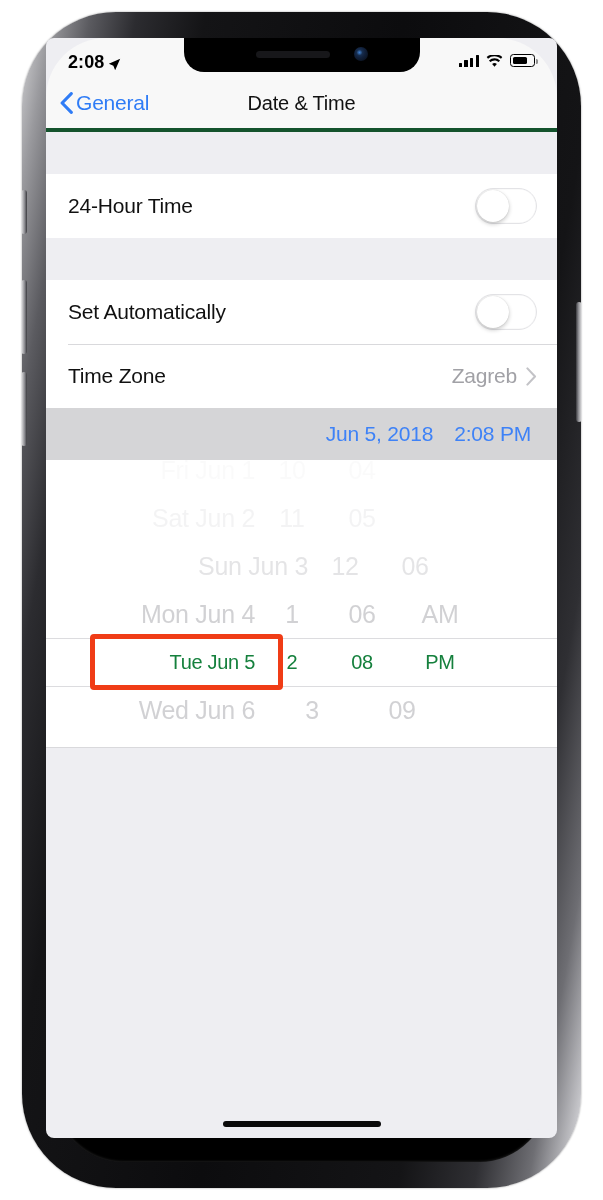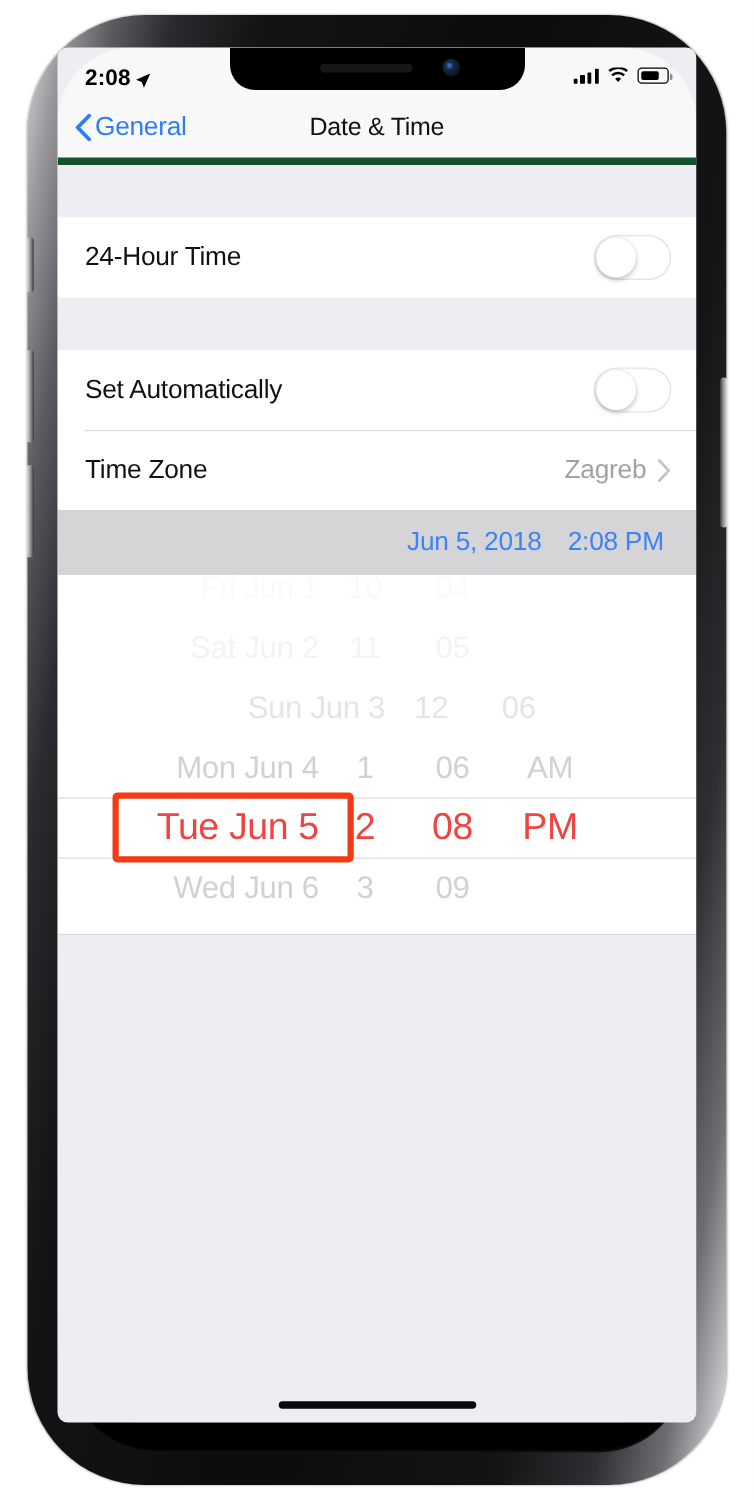--- a/index.html
+++ b/index.html
@@ -66,21 +66,21 @@
   .sig i:nth-child(1){height:4px}.sig i:nth-child(2){height:6.5px}
   .sig i:nth-child(3){height:9px}.sig i:nth-child(4){height:11.5px}
   .wifi{width:17px;height:13px;}
   .batt{position:relative;width:25px;height:12.5px;border:1.6px solid #000;border-radius:3.4px;}
   .batt-fill{position:absolute;left:1.5px;top:1.5px;bottom:1.5px;background:#000;border-radius:1.6px;}
   .batt-cap{position:absolute;right:-4px;top:3.6px;width:2px;height:5px;border-radius:0 1.5px 1.5px 0;background:rgba(0,0,0,.42);}
 
   
   .navbar{
     position:absolute;left:0;top:40px;width:100%;height:54px;z-index:20;
-    background:#f8f8f8;border-bottom:6px solid #14532d;
+    background:#f8f8f8;border-bottom:4px solid #14532d;
     display:flex;align-items:center;
   }
   .nav-back{display:flex;align-items:center;gap:3px;position:absolute;left:14px;cursor:pointer;}
   .chev-back{width:13px;height:22px;}
   .nav-back-label{color:#2f7cf6;font-size:21px;letter-spacing:-.2px;}
   .nav-title{width:100%;text-align:center;font-size:20px;font-weight:400;color:#111;letter-spacing:-.2px;}
 
   
   .content{position:absolute;left:0;top:94px;right:0;bottom:0;background:#eeeef2;overflow:hidden;}
   .gap{height:42px;background:#eeeef2;}
@@ -116,21 +116,21 @@
   .picker{position:relative;height:288px;background:#fff;overflow:hidden;}
   .picker-rows{position:absolute;left:0;right:0;top:0;}
   .prow{
     height:48px;display:flex;align-items:center;
     font-size:25px;color:#a9a9ad;letter-spacing:-.3px;font-weight:400;
   }
   .prow .c-date{width:215px;text-align:right;padding-right:6px;}
   .prow .c-hour{width:62px;text-align:center;}
   .prow .c-min{width:78px;text-align:center;}
   .prow .c-mer{width:78px;text-align:center;}
-  .prow.sel{color:#ef4444;font-size:30px;}
+  .prow.sel{color:#15803d;font-size:20px;}
   .prow.f90{opacity:.52}
   .prow.f70{opacity:.30}
   .prow.f40{opacity:.13}
   .prow.f15{opacity:.05}
 
   .sel-line-top{position:absolute;left:0;right:0;height:1px;background:#dcdcdf;}
   .sel-line-bot{position:absolute;left:0;right:0;height:1px;background:#dcdcdf;}
 
   .highlight-box{
     position:absolute;border:5px solid #f03c16;border-radius:4px;pointer-events:none;z-index:8;
@@ -274,21 +274,21 @@
               <span class="c-hour">1</span>
               <span class="c-min">06</span>
               <span class="c-mer">AM</span>
             </div>
             <div class="prow sel" style="position: absolute; left: 0px; right: 0px; top: 178px; height: 48px;">
               <span class="c-date">Tue Jun 5</span>
               <span class="c-hour">2</span>
               <span class="c-min">08</span>
               <span class="c-mer">PM</span>
             </div>
-            <div class="prow f90" style="position: absolute; left: 0px; right: 0px; top: 226px; height: 48px;">
+            <div class="prow f90" style="position: absolute; left: 0px; right: 0px; top: 226px; height: 48px; gap: 20px;">
               <span class="c-date">Wed Jun 6</span>
               <span class="c-hour">3</span>
               <span class="c-min">09</span>
               <span class="c-mer"></span>
             </div>
             <div class="prow f70" style="position: absolute; left: 0px; right: 0px; top: 274px; height: 48px;">
               <span class="c-date">Thu Jun 7</span>
               <span class="c-hour">4</span>
               <span class="c-min">10</span>
               <span class="c-mer"></span>

